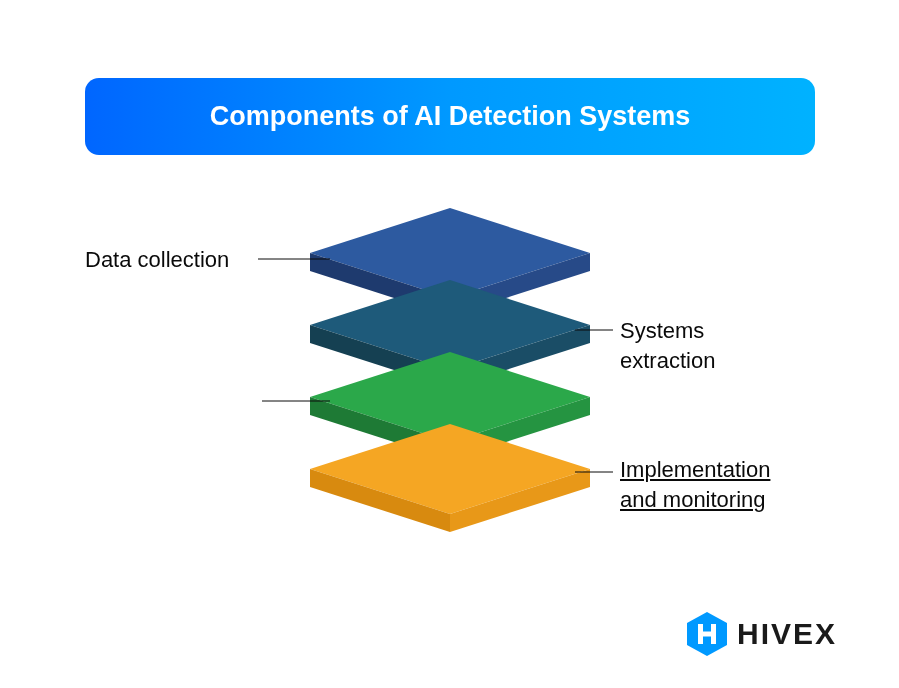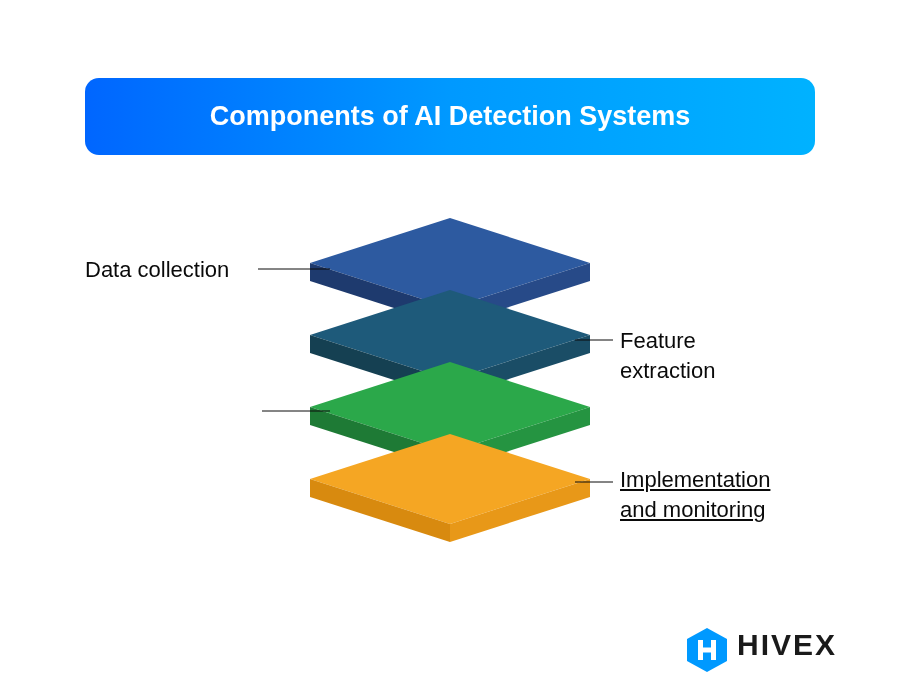--- a/index.html
+++ b/index.html
@@ -23,21 +23,21 @@
       align-items: center;
       justify-content: center;
     }
     .title-text {
       color: #ffffff;
       font-size: 27px;
       font-weight: 800;
     }
     .diagram-area {
       position: absolute;
-      top: 218px;
+      top: 208px;
       left: 0;
       width: 775px;
       height: 360px;
     }
     .layer {
       position: absolute;
       left: 310px;
     }
     .label {
       position: absolute;
@@ -46,23 +46,24 @@
       line-height: 1.35;
     }
     .connector {
       position: absolute;
       stroke: #0a0a0a;
       stroke-width: 1;
       fill: none;
     }
     .brand {
       position: absolute;
-      bottom: 16px;
+      bottom: 32px;
       right: 62px;
       display: flex;
+      align-items: center;
       gap: 10px;
     }
     .brand-text {
       font-size: 30px;
       font-weight: 800;
       color: #1a1a1a;
       letter-spacing: 2px;
     }
   </style>
 </head>
@@ -104,21 +105,21 @@
       <polygon points="0,45 140,90 140,108 0,63" fill="#d88a0f"></polygon>
       <polygon points="280,45 140,90 140,108 280,63" fill="#e89818"></polygon>
     </svg>
   </div>
 
   <div class="label" style="top:37px; left:85px;">Data collection</div>
   <svg class="connector" style="top:50px; left:258px;" width="72" height="2">
       <line x1="0" y1="1" x2="72" y2="1"></line>
     </svg>
 
-  <div class="label" style="top:108px; left:620px;">Feature extraction</div>
+  <div class="label" style="top:108px; left:620px;">Systems extraction</div>
   <svg class="connector" style="top:121px; left:575px;" width="38" height="2">
       <line x1="0" y1="1" x2="38" y2="1"></line>
     </svg>
 
   <svg class="connector" style="top:192px; left:262px;" width="68" height="2">
       <line x1="0" y1="1" x2="68" y2="1"></line>
     </svg>
 
   <div class="label" style="top:247px; left:620px; white-space:pre-line;text-decoration:underline;">Implementation
 and monitoring</div>

